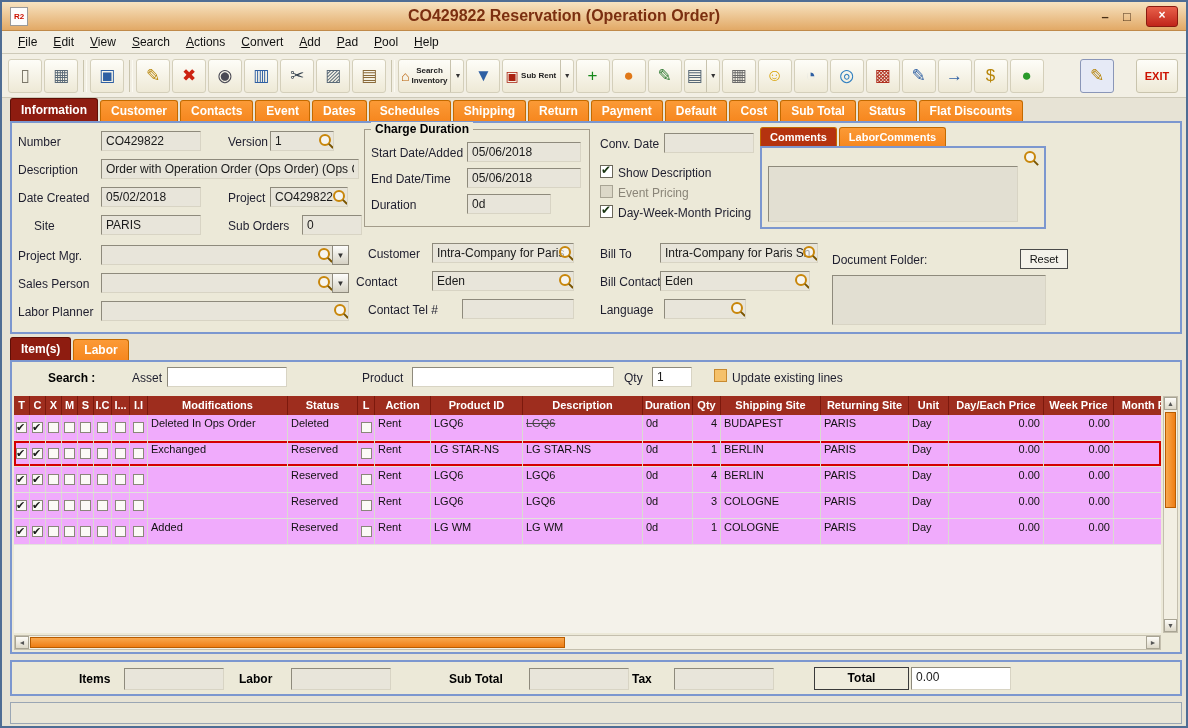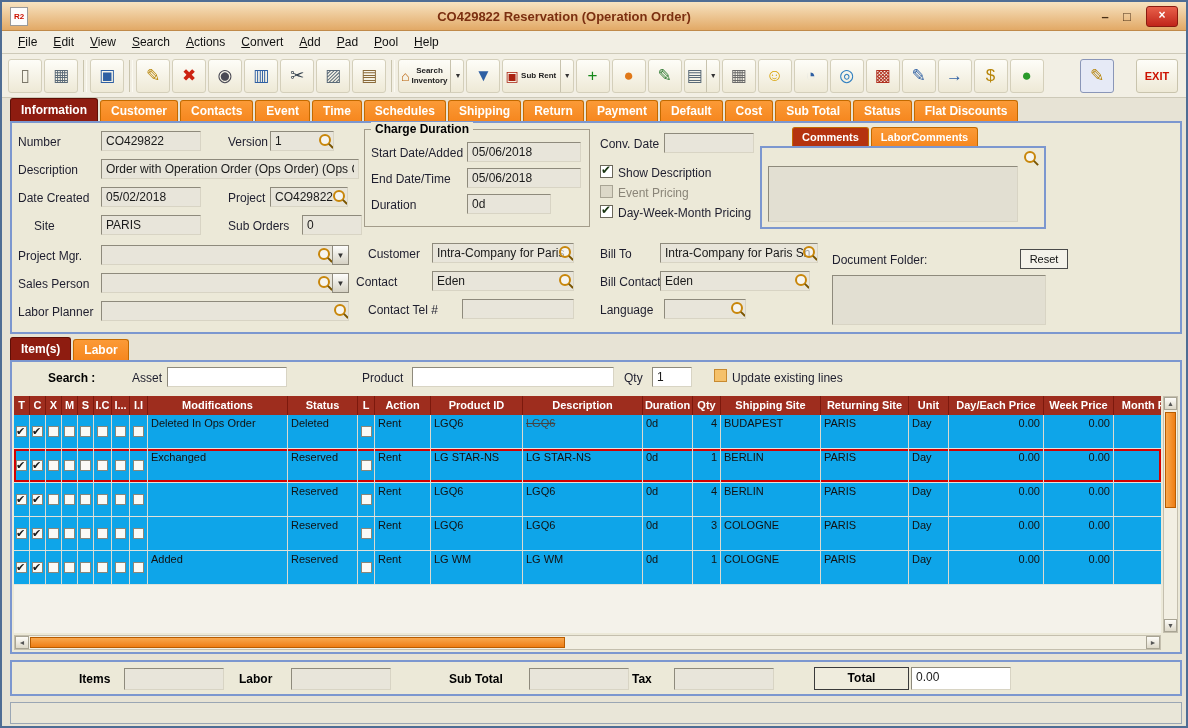--- a/index.html
+++ b/index.html
@@ -4,21 +4,21 @@
 <style>
   html,body{margin:0;padding:0;}
   body{width:1188px;height:728px;font-family:"Liberation Sans","DejaVu Sans",sans-serif;background:#8ca0b8;}
   .window{position:relative;width:1188px;height:728px;box-sizing:border-box;border:2px solid #4f6d94;background:#e7e3d5;overflow:hidden;}
   .abs{position:absolute;}
   
   .titlebar{position:absolute;left:0;right:0;top:0;height:29px;display:flex;align-items:center;padding:0 8px;box-sizing:border-box;
     background:linear-gradient(180deg,#f7e3c1,#e2a966);border-bottom:1px solid #c08a4a;}
   .app-icon{width:16px;height:17px;background:#fdfdfd;border:1px solid #9a9a9a;color:#cc1100;font-size:8px;font-weight:bold;
     display:flex;align-items:center;justify-content:center;margin-right:6px;}
-  .title{flex:1;text-align:center;font-size:13px;font-weight:bold;color:var(--titlebar-text,#7b2f10);}
+  .title{flex:1;text-align:center;font-size:16px;font-weight:bold;color:var(--titlebar-text,#7b2f10);}
   .win-min,.win-max{width:22px;text-align:center;color:#4a3017;font-weight:bold;font-size:13px;cursor:default;}
   .win-close{width:30px;height:19px;margin-left:8px;background:linear-gradient(#e8604a,#c0251a);border:1px solid #8a1a10;border-radius:3px;
     color:#fff;font-size:12px;font-weight:bold;text-align:center;line-height:17px;}
   
   .menubar{position:absolute;left:0;right:0;top:29px;height:23px;background:#f2efe4;border-bottom:1px solid #cdc9b8;
     display:flex;align-items:center;padding:0 8px;box-sizing:border-box;}
   .menu-item{font-size:12px;color:#111;padding:2px 8px;}
   .menu-item u{text-decoration:underline;}
   
   .toolbar{position:absolute;left:0;right:0;top:52px;height:44px;background:#f2efe4;border-bottom:1px solid #cdc9b8;
@@ -63,30 +63,30 @@
     background:linear-gradient(#fdfdfb,#d6d2c4);font-size:8px;color:#333;display:flex;align-items:center;justify-content:center;}
   .combo-btn::after{content:"▼";}
   .cbx{position:absolute;width:13px;height:13px;box-sizing:border-box;border:1px solid #6a675a;background:#fff;}
   .cbx.on::after{content:"✔";position:absolute;left:0;top:-3px;font-size:12px;font-weight:bold;color:#17340f;}
   .cbx.dis{background:#dcd8c8;border-color:#a8a494;}
   .cbx.orange{background:#f5c16a;border-color:#c88a30;}
   .group{position:absolute;border:1px solid #a39c8a;box-sizing:border-box;}
   .group-title{position:absolute;top:-8px;left:6px;background:#ece9d8;padding:0 4px;font-size:12px;font-weight:bold;color:#000;white-space:nowrap;}
   .ctab{height:19px;line-height:19px;padding:0 9px;font-size:11px;font-weight:bold;color:#fff;
     background:linear-gradient(#fb9a36,var(--accent-orange,#f6871f));border:1px solid #c36a00;border-bottom:none;border-radius:3px 3px 0 0;margin-right:2px;}
-  .ctab.sel{background:#b5330f;margin-left:32px;}
+  .ctab.sel{background:#b5330f;}
   .comments-box{position:absolute;box-sizing:border-box;border:2px solid #7c97cf;background:#ece9d8;}
   .inset-area{position:absolute;box-sizing:border-box;border:1px solid;border-color:#8e8a7c #d8d4c4 #d8d4c4 #8e8a7c;background:#e2dfd2;}
   .reset-btn{position:absolute;box-sizing:border-box;border:1px solid #4a4a4a;background:#f4f2ea;font-size:11px;text-align:center;line-height:18px;color:#111;}
   
   .table-wrap{position:absolute;left:2px;top:34px;right:19px;bottom:19px;background:#f4f2ea;overflow:hidden;}
   .header-row{display:flex;background:var(--header-red,#9e2d1e);height:19px;}
   .th{height:19px;line-height:19px;box-sizing:border-box;border-right:1px solid #7c190d;color:#fff;font-size:11px;font-weight:bold;
     text-align:center;overflow:hidden;white-space:nowrap;flex:0 0 auto;}
-  .tr{display:flex;background:#0ea5e9;height:34px;border-bottom:1px solid #e2e2da;box-sizing:border-box;}
+  .tr{display:flex;background:#f0abfc;height:26px;border-bottom:1px solid #e2e2da;box-sizing:border-box;}
   .tr.selected{box-shadow:inset 0 0 0 2px var(--selected-row-red,#d40000);}
   .td{box-sizing:border-box;border-right:1px solid #dadad0;font-size:11px;line-height:17px;padding:0 3px;
     overflow:hidden;white-space:nowrap;flex:0 0 auto;color:#111;}
   .td.chk{display:flex;align-items:center;justify-content:center;padding:0;}
   .td.right{text-align:right;}
   .strike{text-decoration:line-through;color:#444;}
   .cb{width:11px;height:11px;box-sizing:border-box;border:1px solid #8a877a;background:#fbfaf6;position:relative;display:inline-block;}
   .cb.on::after{content:"✔";position:absolute;left:-1px;top:-4px;font-size:11px;color:#1a1a1a;}
   
   .vscroll{position:absolute;right:2px;top:34px;width:15px;bottom:19px;background:#f2efe3;border:1px solid #c4bfae;box-sizing:border-box;}
@@ -224,21 +224,21 @@
     <div class="tbtn exit">
       <span class="exit-txt">EXIT</span>
     </div>
   </div>
 
   <div class="tabstrip main-tabs">
       <div class="tab sel">Information</div>
       <div class="tab">Customer</div>
       <div class="tab">Contacts</div>
       <div class="tab">Event</div>
-      <div class="tab">Time</div>
+      <div class="tab">Dates</div>
       <div class="tab">Schedules</div>
       <div class="tab">Shipping</div>
       <div class="tab">Return</div>
       <div class="tab">Payment</div>
       <div class="tab">Default</div>
       <div class="tab">Cost</div>
       <div class="tab">Sub Total</div>
       <div class="tab">Status</div>
       <div class="tab">Flat Discounts</div>
     </div>

